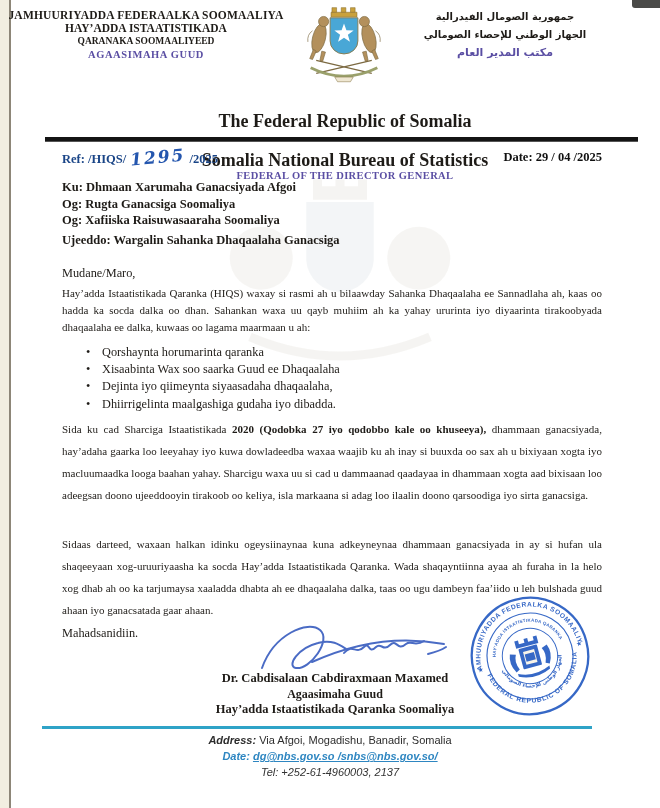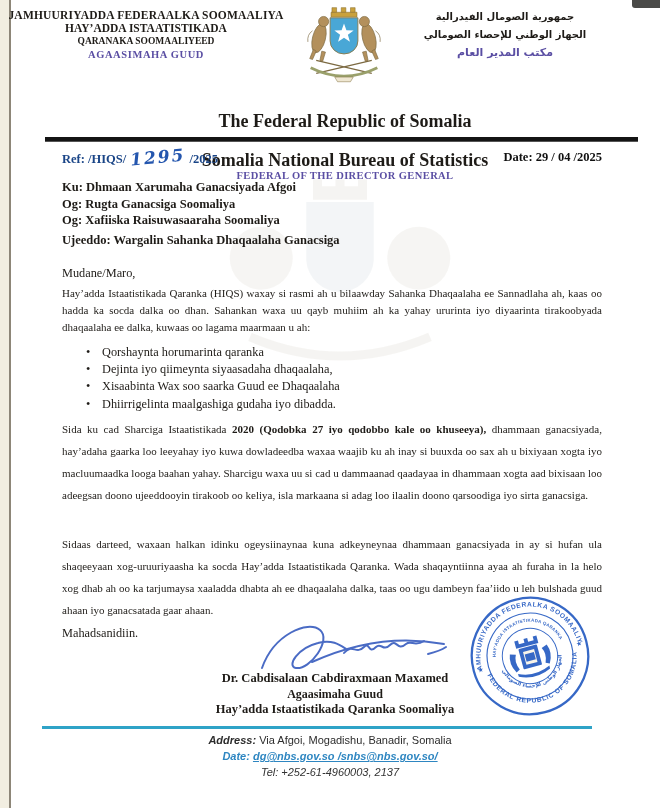--- a/index.html
+++ b/index.html
@@ -137,22 +137,22 @@
     <div>Og: Xafiiska Raisuwasaaraha Soomaliya</div>
   </div>
 
   <div class="abs subject">Ujeeddo: Wargalin Sahanka Dhaqaalaha Ganacsiga</div>
   <div class="abs salute">Mudane/Maro,</div>
 
   <div class="abs para p1">Hay’adda Istaatistikada Qaranka (HIQS) waxay si rasmi ah u bilaawday Sahanka Dhaqaalaha ee Sannadlaha ah, kaas oo hadda ka socda dalka oo dhan. Sahankan waxa uu qayb muhiim ah ka yahay ururinta iyo diyaarinta tirakoobyada dhaqaalaha ee dalka, kuwaas oo lagama maarmaan u ah:</div>
 
   <div class="abs bullets">
     <div>Qorshaynta horumarinta qaranka</div>
+    <div>Xisaabinta Wax soo saarka Guud ee Dhaqaalaha</div>
     <div>Dejinta iyo qiimeynta siyaasadaha dhaqaalaha,</div>
-    <div>Xisaabinta Wax soo saarka Guud ee Dhaqaalaha</div>
     <div>Dhiirrigelinta maalgashiga gudaha iyo dibadda.</div>
   </div>
 
   <div class="abs para p2"><span>Sida ku cad Sharciga Istaatistikada </span><b>2020 (Qodobka 27 iyo qodobbo kale oo khuseeya),</b><span> dhammaan ganacsiyada, hay’adaha gaarka loo leeyahay iyo kuwa dowladeedba waxaa waajib ku ah inay si buuxda oo sax ah u bixiyaan xogta iyo macluumaadka looga baahan yahay. Sharcigu waxa uu si cad u dammaanad qaadayaa in dhammaan xogta aad bixisaan loo adeegsan doono ujeeddooyin tirakoob oo keliya, isla markaana si adag loo ilaalin doono qarsoodiga iyo sirta ganacsiga.</span></div>
 
   <div class="abs para p3">Sidaas darteed, waxaan halkan idinku ogeysiinaynaa kuna adkeyneynaa dhammaan ganacsiyada in ay si hufan ula shaqeeyaan xog-uruuriyaasha ka socda Hay’adda Istaatistikada Qaranka. Wada shaqayntiinna ayaa ah furaha in la helo xog dhab ah oo ka tarjumaysa xaaladda dhabta ah ee dhaqaalaha dalka, taas oo ugu dambeyn faa’iido u leh bulshada guud ahaan iyo ganacsatada gaar ahaan.</div>
 
   <div class="abs closing">Mahadsanidiin.</div>
 
   <div class="abs sig-svg">

